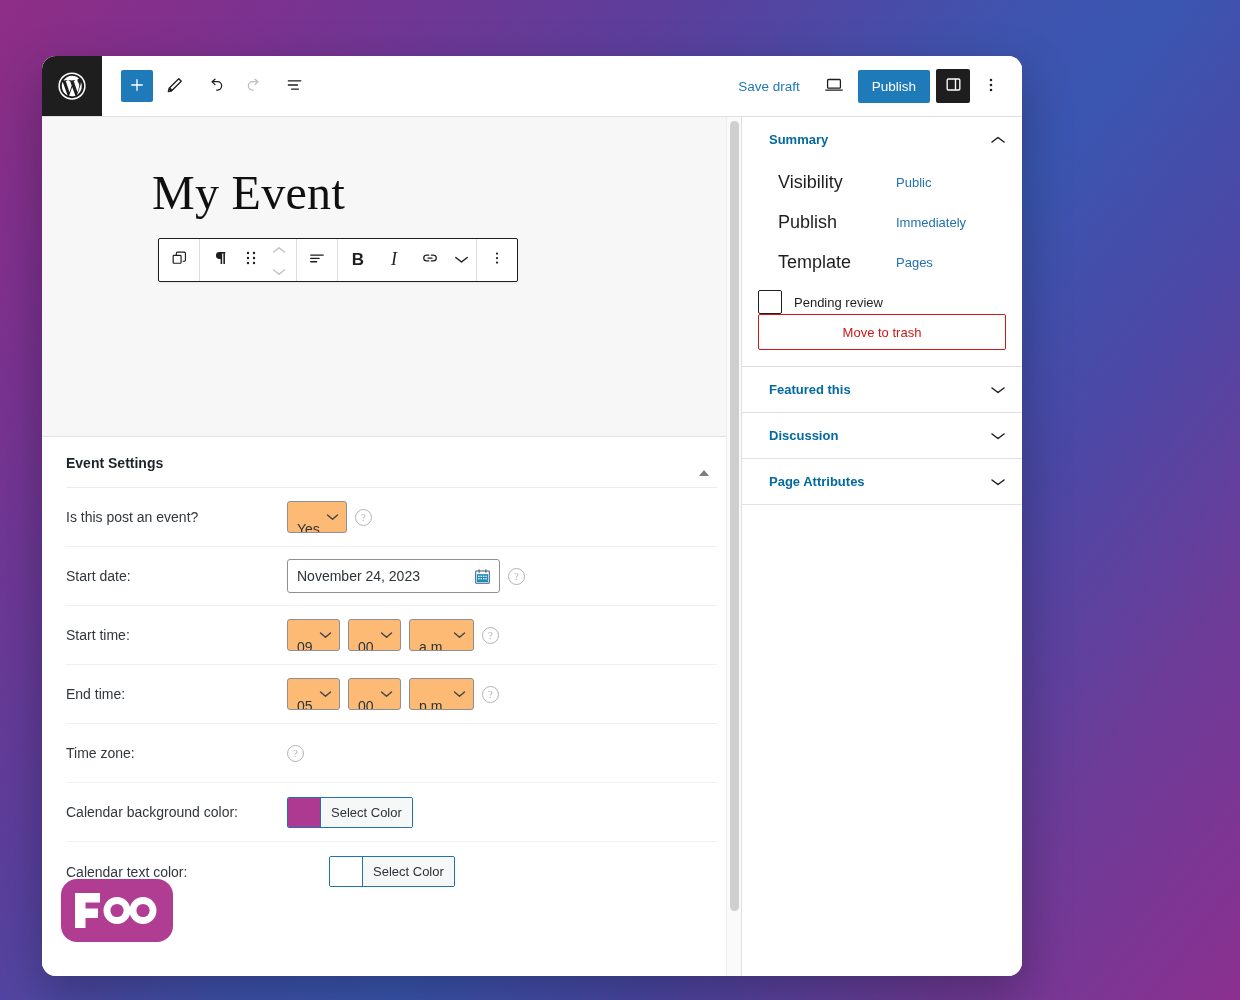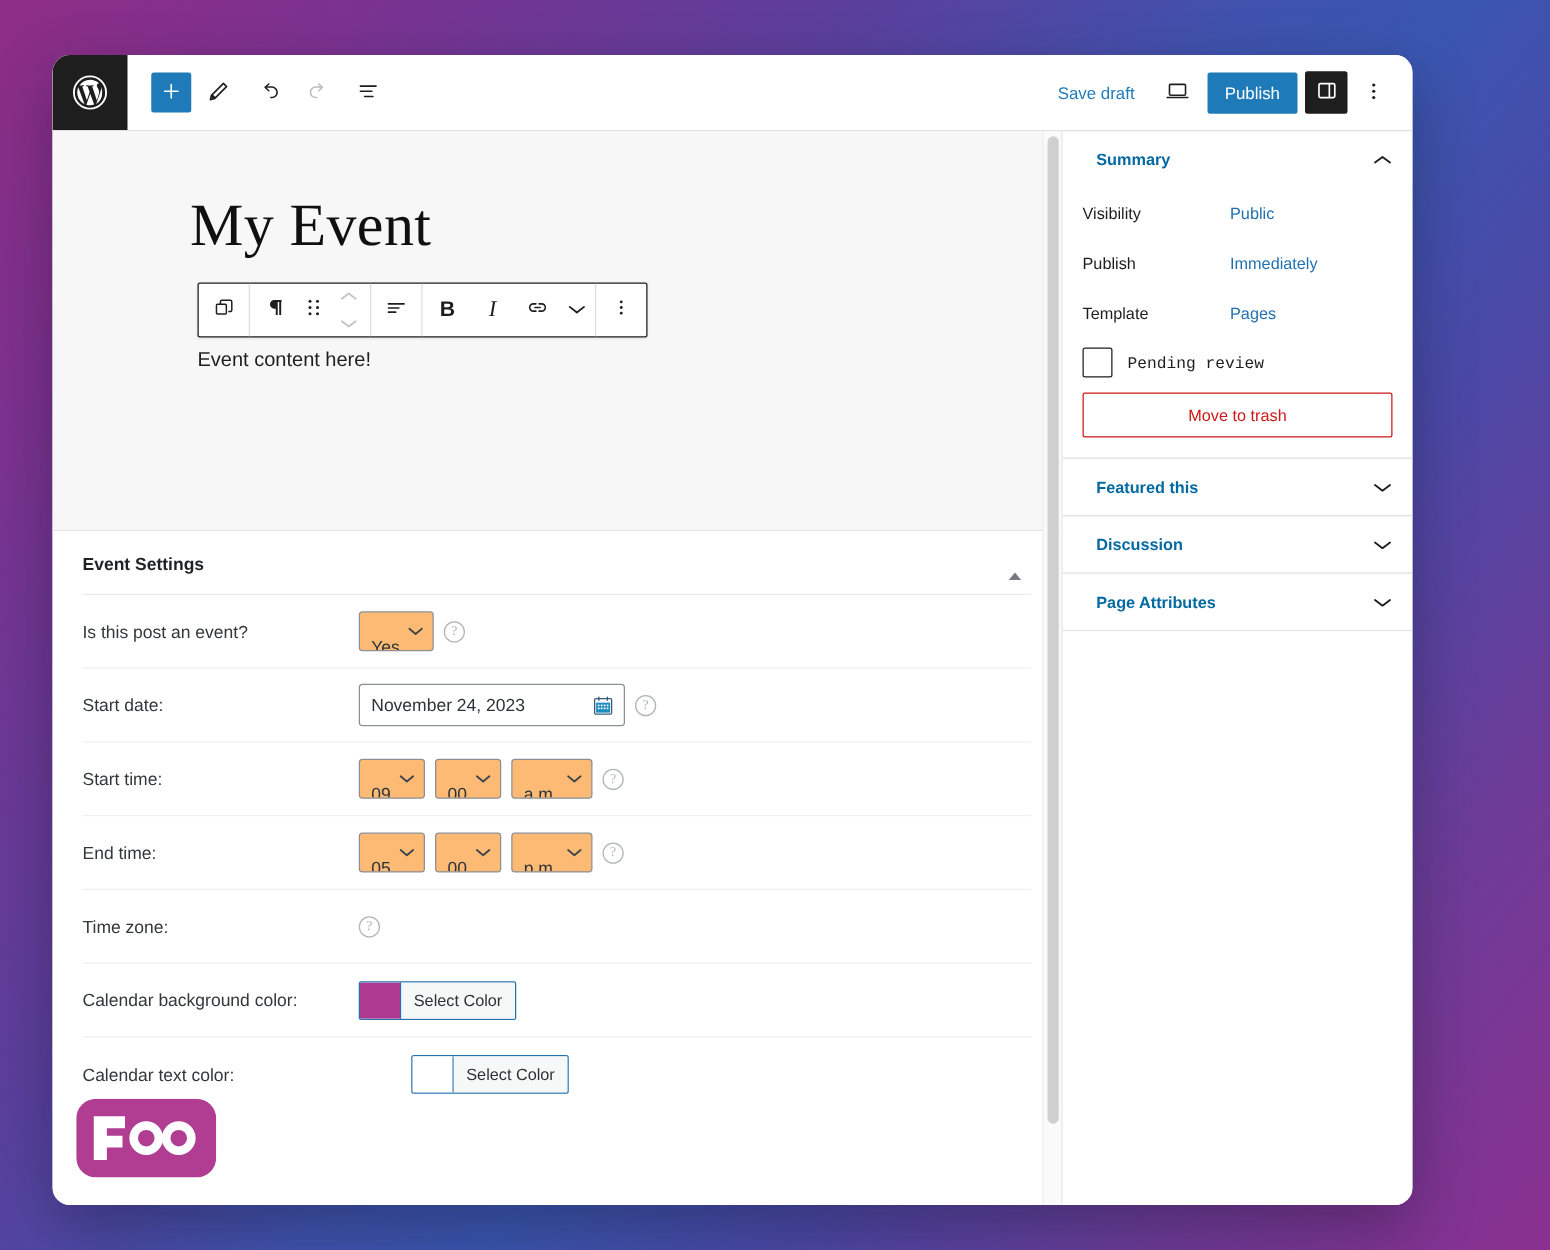--- a/index.html
+++ b/index.html
@@ -21,22 +21,22 @@
         #4b48a6 70%,
         #6c3c98 84%,
         #8b3090 100%);
     position: relative;
   }
 
   
   .app-window {
     position: absolute;
     left: 42px;
-    top: 44px;
-    width: 1088px;
+    top: 56px;
+    width: 980px;
     height: 920px;
     background: #ffffff;
     border-radius: 14px;
     box-shadow: 0 18px 50px rgba(0,0,0,0.28);
     overflow: hidden;
     display: flex;
     flex-direction: column;
   }
 
   
@@ -454,43 +454,43 @@
   .panel-chev { color: #1e1e1e; line-height: 0; }
 
   .panel-body { padding: 0 16px 16px 16px; }
 
   .summary-row {
     display: flex;
     align-items: center;
     min-height: 40px;
   }
   .summary-label {
-    font-size: 13px;
+    font-size: 18px;
     color: #1e1e1e;
     width: 118px;
     flex: 0 0 118px;
+    margin-left: 20px;
   }
   .summary-value {
     font-size: 13px;
     color: #2271b1;
     background: transparent;
     border: none;
     cursor: pointer;
     padding: 0;
     font-family: inherit;
     text-align: left;
   }
 
   .pending-row {
     display: flex;
     align-items: center;
     gap: 12px;
     margin-top: 8px;
-    margin-bottom: 12px;
-    font-family: Liberation Mono, monospace;
+    margin-bottom: 0;
   }
   .wp-checkbox {
     width: 24px; height: 24px;
     border: 1px solid #1e1e1e;
     border-radius: 2px;
     background: #fff;
     cursor: pointer;
     flex: 0 0 24px;
   }
   .pending-label {
@@ -707,21 +707,20 @@
                       <circle cx="12" cy="6" r="1.5"></circle>
                         <circle cx="12" cy="12" r="1.5"></circle>
                         <circle cx="12" cy="18" r="1.5"></circle>
                     </svg>
                   </span>
                 </button>
               </div>
             </div>
           </div>
 
-          <div class="post-content-text">Event content here!</div>
         </div>
 
         <div class="metabox">
 
           <div class="metabox-head">
             <div class="metabox-title">Event Settings</div>
             <button class="metabox-toggle">
               <span class="tri-up"></span>
             </button>
           </div>

